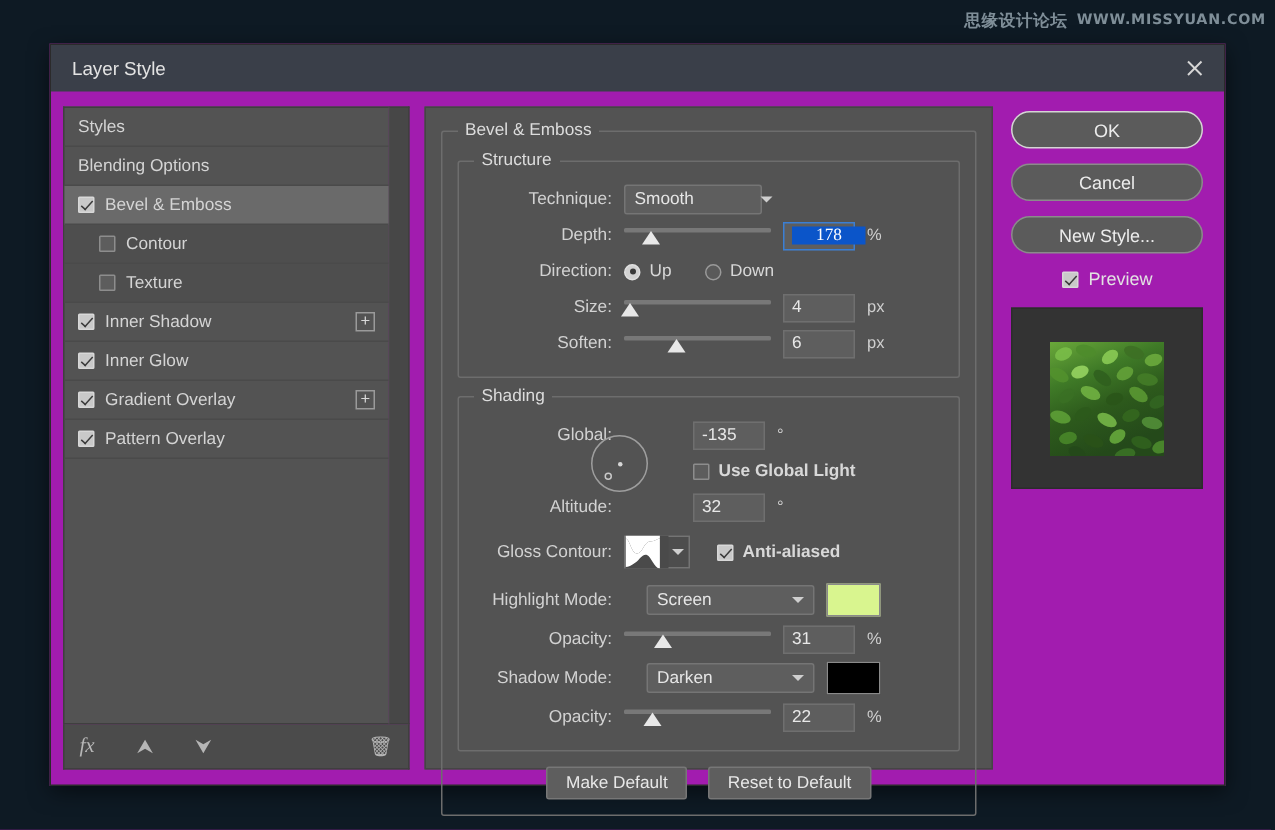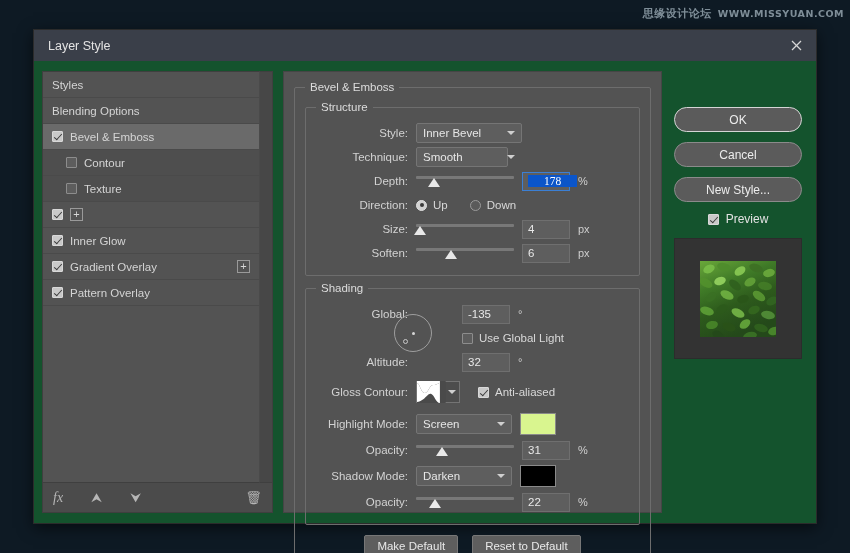--- a/index.html
+++ b/index.html
@@ -20,21 +20,21 @@
     font-family: "DejaVu Sans", sans-serif;
     user-select: none;
   }
   .watermark .wm-cn { font-size: 11px; font-weight: bold; }
   .watermark .wm-url { font-size: 9.5px; font-weight: bold; }
 
   
   .dialog {
     position: absolute; left: 33px; top: 29px;
     width: 784px; height: 495px;
-    background: #14532d;
+    background: #a21caf;
     border: 1px solid #2b2b2b;
     box-shadow: 0 4px 14px rgba(0,0,0,.55);
     display: flex; flex-direction: column;
   }
   .titlebar {
     height: 31px; background: #3a3f49;
     display: flex; align-items: center;
     padding: 0 0 0 14px; flex: 0 0 auto;
     position: relative;
   }
@@ -145,21 +145,21 @@
   }
   .select .sv { flex: 1; }
   .caret {
     width: 0; height: 0; flex: 0 0 auto;
     border-left: 4px solid transparent;
     border-right: 4px solid transparent;
     border-top: 4px solid #cfcfcf;
   }
   .select.style-sel { width: 106px; }
   .select.tech-sel  { width: 92px; gap: 44px; }
-  .select.mode-sel  { width: 96px; }
+  .select.mode-sel  { width: 112px; margin-left: 15px; }
 
   .num {
     height: 19px; width: 48px; background: #5e5e5e;
     border: 1px solid #6f6f6f;
     color: #e8e8e8; font-size: 11.5px;
     display: flex; align-items: center; padding: 0 5px;
     cursor: text;
   }
   .num.active { border: 1px solid #3b7fd4; background: #5e5e5e; }
   .num.active .nv {
@@ -190,21 +190,21 @@
     border: 1px solid #9a9a9a; background: #5a5a5a;
     position: relative; flex: 0 0 auto;
   }
   .radio.on { background: #d2d2d2; border-color: #e0e0e0; }
   .radio.on::after {
     content: ""; position: absolute; left: 2.5px; top: 2.5px;
     width: 4px; height: 4px; border-radius: 50%; background: #3a3a3a;
   }
   .radio-label { color: #d8d8d8; font-size: 11.5px; }
 
-  .cb-wrap { display: flex; align-items: flex-end; gap: 6px; cursor: pointer; }
+  .cb-wrap { display: flex; align-items: flex-end; gap: 6px; cursor: pointer; font-weight: bold; }
   .cb-label { color: #d8d8d8; font-size: 11.5px; }
 
   
   .shading-grid { position: relative; }
   .dial {
     position: absolute; left: 88px; top: 20px;
     width: 38px; height: 38px; border-radius: 50%;
     border: 1px solid #9e9e9e; cursor: pointer;
   }
   .dial .center-dot {
@@ -247,21 +247,21 @@
     display: flex; flex-direction: column; align-items: center;
     gap: 10px; padding-top: 3px;
   }
   .rbtn {
     width: 128px; height: 25px;
     background: #5b5b5b; border: 1px solid #8b8b8b;
     border-radius: 13px; color: #ececec; font-size: 12px;
     display: flex; align-items: center; justify-content: center;
     cursor: pointer;
   }
-  .rbtn.primary { border-color: #d5d5d5; margin-top: 33px; }
+  .rbtn.primary { border-color: #d5d5d5; }
   .preview-row { display: flex; align-items: center; gap: 7px; cursor: pointer; }
   .preview-label { color: #e2e2e2; font-size: 12px; }
   .preview-box {
     width: 128px; height: 121px; background: #333333;
     border: 1px solid #2c2c2c;
     display: flex; align-items: center; justify-content: center;
     margin-top: 2px;
   }
   .preview-thumb { width: 76px; height: 76px; display: block; }
 </style>
@@ -309,20 +309,21 @@
             <span class="label">Contour</span>
           </div>
 
           <div class="style-item sub">
             <span class="cbx"></span>
             <span class="label">Texture</span>
           </div>
 
           <div class="style-item">
             <span class="cbx on"></span>
+            <span class="label">Inner Shadow</span>
             <span class="plus-btn">+</span>
           </div>
 
           <div class="style-item">
             <span class="cbx on"></span>
             <span class="label">Inner Glow</span>
           </div>
 
           <div class="style-item">
             <span class="cbx on"></span>
@@ -348,27 +349,20 @@
       </div>
     </div>
 
     <div class="center-col">
       <fieldset>
         <legend>Bevel &amp; Emboss</legend>
 
         <fieldset>
           <legend>Structure</legend>
 
-          <div class="row">
-            <span class="rlabel">Style:</span>
-            <div class="select style-sel">
-              <span class="sv">Inner Bevel</span>
-              <span class="caret"></span>
-            </div>
-          </div>
 
           <div class="row">
             <span class="rlabel">Technique:</span>
             <div class="select tech-sel">
               <span class="sv">Smooth</span>
               <span class="caret"></span>
             </div>
           </div>
 
           <div class="row">

